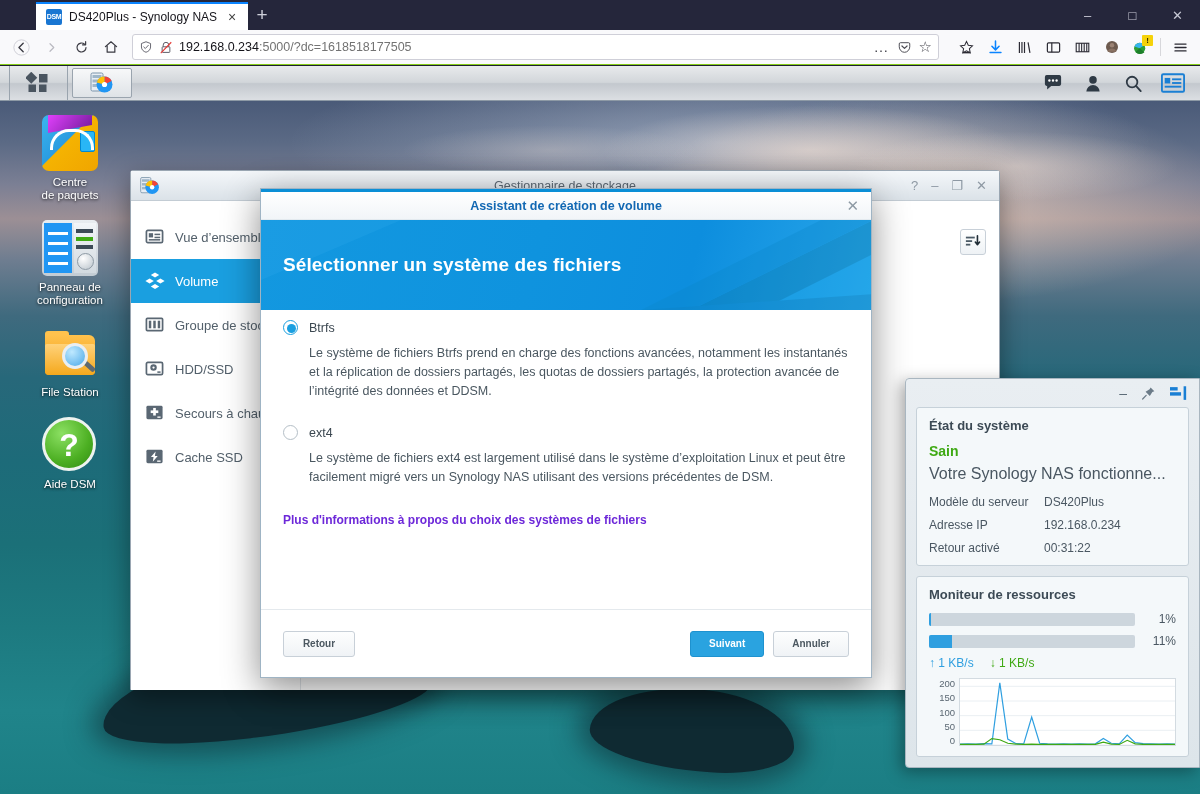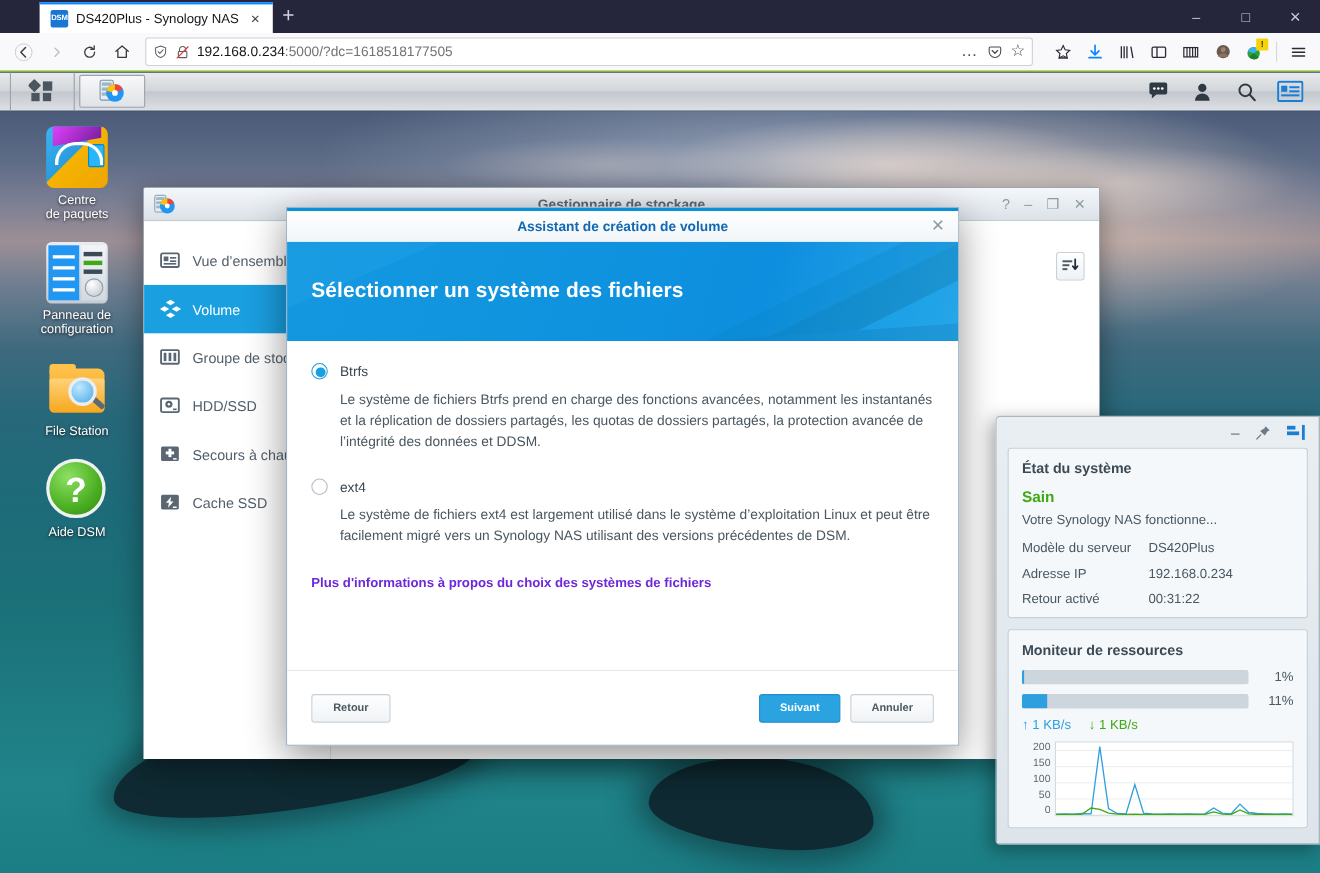--- a/index.html
+++ b/index.html
@@ -127,21 +127,21 @@
     background: #ffffff; border: 1px solid #9aa6b2; border-radius: 3px 3px 0 0;
     box-shadow: 0 8px 26px rgba(0,0,0,0.40);
   }
   .sm-titlebar {
     height: 30px; background: linear-gradient(180deg,#f4f7fa,#dbe2e8);
     border-bottom: 1px solid #c3ccd4; display: flex; align-items: center; position: relative;
   }
   .sm-appicon { width: 22px; height: 22px; margin-left: 8px; position: relative; }
   .sm-title {
     position: absolute; left: 0; right: 0; text-align: center;
-    font-size: 12.5px; color: #5c6873; font-weight: 700;
+    font-size: 12.5px; color: #5c6873; font-weight: 400;
   }
   .sm-winbtns { margin-left: auto; display: flex; align-items: center; gap: 13px; padding-right: 12px; z-index: 2; }
   .sm-wb { font-size: 13px; color: #8d98a3; cursor: pointer; line-height: 1; }
   .sm-body { display: flex; height: 489px; }
   .sm-sidebar { width: 170px; background: #ffffff; border-right: 1px solid #e2e6ea; padding-top: 14px; }
   .sm-item {
     display: flex; align-items: center; gap: 10px; height: 44px; padding-left: 14px;
     font-size: 13px; color: #53606b; cursor: pointer; white-space: nowrap; overflow: hidden;
   }
   .sm-item.active { background: #1a9fe0; color: #fff; }
@@ -166,21 +166,21 @@
   }
   .dlg-title { position: absolute; left: 0; right: 0; text-align: center; font-size: 12.5px; color: #1268b3; font-weight: 600; }
   .dlg-close { margin-left: auto; padding-right: 12px; font-size: 15px; color: #8e9aa4; cursor: pointer; z-index: 2; line-height: 1; }
   .dlg-banner {
     height: 90px; position: relative; overflow: hidden;
     background: linear-gradient(105deg,#1398e0 0%,#0f93de 45%,#0d8ede 70%,#2aa7ea 100%);
     display: flex; align-items: center;
   }
   .dlg-banner .facet { position: absolute; opacity: 0.30; }
   .dlg-banner h2 { position: relative; margin-left: 22px; color: #fff; font-size: 19px; font-weight: bold; letter-spacing: 0.1px; }
-  .dlg-content { padding: 20px 22px 0 22px; height: 300px; }
+  .dlg-content { padding: 10px 22px 0 22px; height: 300px; }
   .opt-row { display: flex; align-items: center; gap: 11px; }
   .radio { width: 15px; height: 15px; border-radius: 50%; border: 1px solid #b5bfc7; background: #fff; flex: none; position: relative; cursor: pointer; }
   .radio.on { border-color: #1a9fe0; }
   .radio.on:after { content:""; position:absolute; left:3px; top:3px; width:9px; height:9px; border-radius:50%; background:#1a9fe0; }
   .opt-label { font-size: 12.5px; color: #3b4750; cursor: pointer; }
   .opt-desc { margin: 9px 0 0 26px; font-size: 12.5px; color: #4a5760; line-height: 19px; max-width: 560px; }
   .dlg-link { margin: 26px 0 0 0; font-size: 12px; color: #6d28d9; font-weight: bold; cursor: pointer; }
   .dlg-footer {
     position: absolute; left: 0; right: 0; bottom: 0; height: 68px;
     border-top: 1px solid #e4e9ed; display: flex; align-items: center; padding: 0 22px;
@@ -198,21 +198,21 @@
     position: absolute; left: 905px; top: 378px; width: 295px; height: 390px;
     background: linear-gradient(180deg,#e9eef2,#dde5ea);
     border: 1px solid #a9b6c0; border-radius: 4px 0 0 4px;
     box-shadow: -4px 4px 16px rgba(0,0,0,0.35);
   }
   .wg-head { height: 28px; display: flex; align-items: center; justify-content: flex-end; gap: 14px; padding-right: 12px; }
   .wg-hb { color: #5d6c78; cursor: pointer; display:flex; align-items:center; }
   .wg-card { margin: 0 10px 10px 10px; background: #f4f8fa; border: 1px solid #c6d1d9; border-radius: 3px; padding: 10px 12px; }
   .wg-title { font-size: 13px; font-weight: bold; color: #3c4a55; margin-bottom: 10px; }
   .wg-status { font-size: 14px; font-weight: bold; color: #3fa914; margin-bottom: 6px; }
-  .wg-sub { font-size: 12px; color: #4a5762; margin-bottom: 12px; }
+  .wg-sub { font-size: 16px; color: #4a5762; margin-bottom: 12px; }
   .wg-kv { display: flex; font-size: 12px; color: #4a5762; margin-bottom: 9px; }
   .wg-k { width: 115px; flex: none; }
   .wg-bar-row { display: flex; align-items: center; gap: 9px; margin-bottom: 8px; }
   .wg-bar { flex: 1; height: 13px; background: #cdd6dd; border-radius: 2px; overflow: hidden; }
   .wg-bar i { display: block; height: 100%; background: #2f9fe0; }
   .wg-pct { width: 32px; font-size: 12px; color: #4a5762; text-align: right; }
   .wg-net { display: flex; gap: 16px; font-size: 12px; margin-top: 4px; }
   .wg-net .up { color: #2f9fe0; }
   .wg-net .dn { color: #3fa914; }
   .wg-chart { margin-top: 8px; display: flex; }

